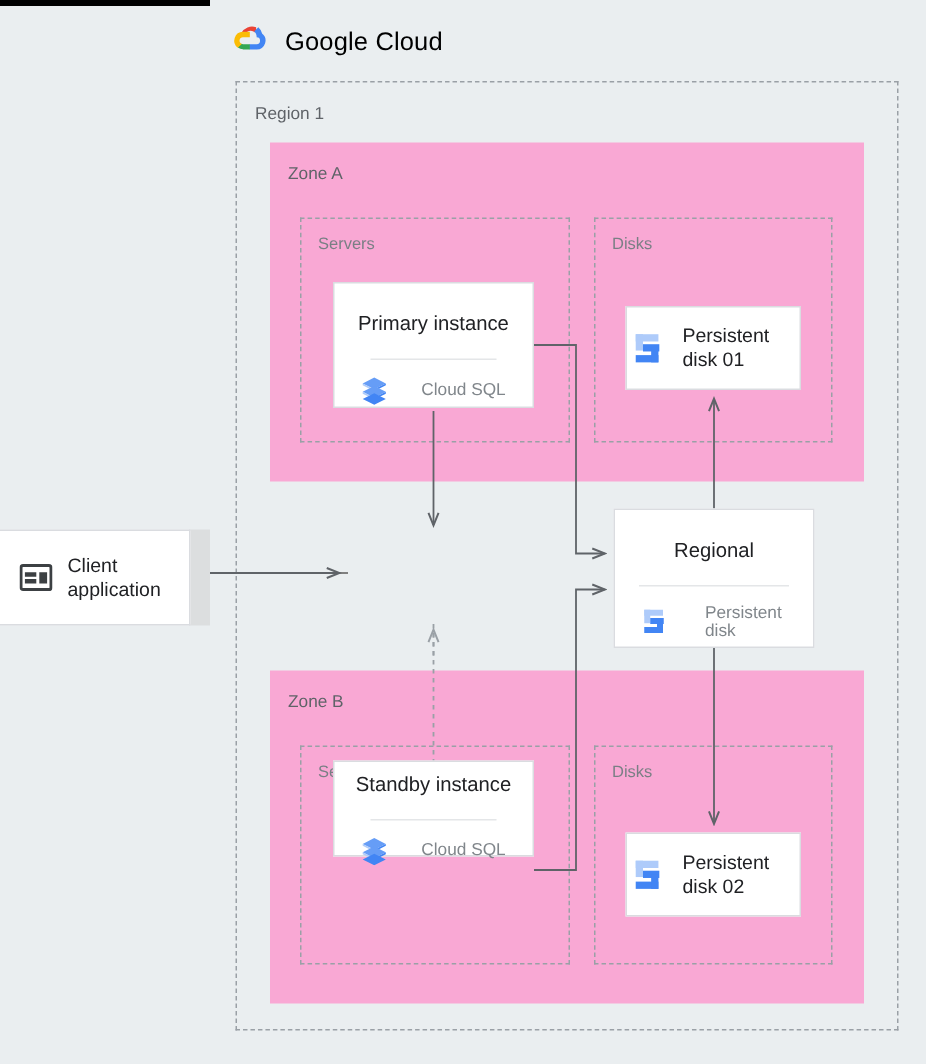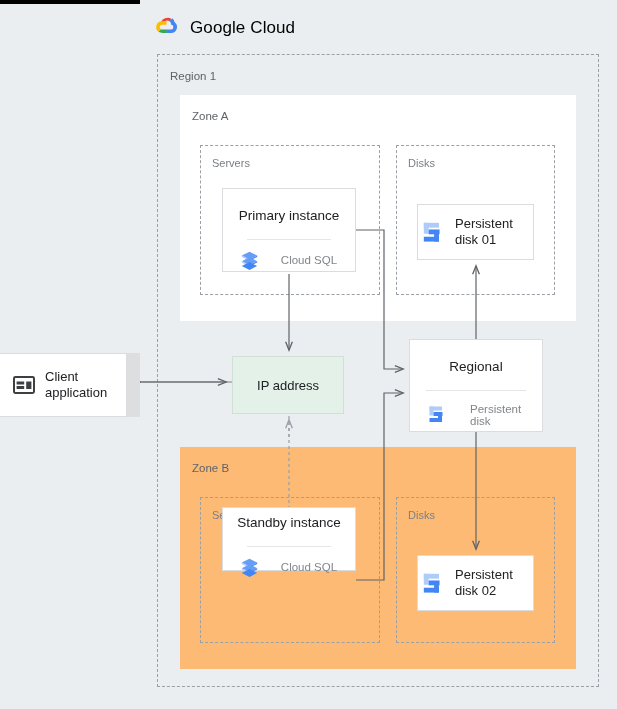--- a/index.html
+++ b/index.html
@@ -22,22 +22,22 @@
   
   .region {
     position: absolute; left: 157px; top: 54px; width: 442px; height: 633px;
     border: 1px dashed #9aa0a6; background: transparent;
   }
   .region-label { position: absolute; left: 12px; top: 15px; font-size: 11.5px; color: #5f6368; }
 
   .zone {
     position: absolute; left: 180px; width: 396px;
   }
-  .zone-a { top: 95px; height: 226px; background: #ffffff; text-decoration: underline; }
-  .zone-b { top: 447px; height: 222px; background: #fdba74; }
+  .zone-a { top: 95px; height: 226px; background: #f9a8d4; text-decoration: underline; }
+  .zone-b { top: 447px; height: 222px; background: #f9a8d4; }
   .zone-label { position: absolute; left: 12px; top: 15px; font-size: 11.5px; color: #5f6368; }
 
   .group {
     position: absolute; border: 1px dashed #9aa0a6;
   }
   .group-label { position: absolute; left: 11px; top: 11px; font-size: 11px; color: #7a7f85; }
 
   .g-servers-a { left: 200px; top: 145px; width: 180px; height: 150px; }
   .g-disks-a   { left: 396px; top: 145px; width: 159px; height: 150px; }
   .g-servers-b { left: 200px; top: 497px; width: 180px; height: 146px; }
@@ -193,23 +193,20 @@
       <rect x="3.6" y="6.5" width="7.6" height="3" fill="#3c4043"></rect>
       <rect x="3.6" y="11" width="7.6" height="3" fill="#3c4043"></rect>
       <rect x="13.2" y="6.5" width="5.2" height="7.5" fill="#3c4043"></rect>
     </svg>
     <div class="clabel">
       <div>Client</div>
       <div>application</div>
     </div>
   </div>
 
-  <div class="card c-ip">
-    <div class="iplabel">IP address</div>
-  </div>
 
   <div class="card c-primary">
     <div class="title">Primary instance</div>
     <div class="divider"></div>
     <div class="sub">
       <svg class="ico" width="17" height="19" viewBox="0 0 17 19">
         <path d="M8.5 0.7 L16.2 4.6 L8.5 8.5 L0.8 4.6 Z" fill="#669df6"></path>
         <path d="M8.5 8.5 L16.2 4.6 L16.2 5.9 L8.5 9.8 Z" fill="#4285f4"></path>
         <path d="M0.8 4.6 L8.5 8.5 L8.5 9.8 L0.8 5.9 Z" fill="#aecbfa"></path>
         <path d="M8.5 6.3 L16.2 10.2 L8.5 14.1 L0.8 10.2 Z" fill="#669df6"></path>

